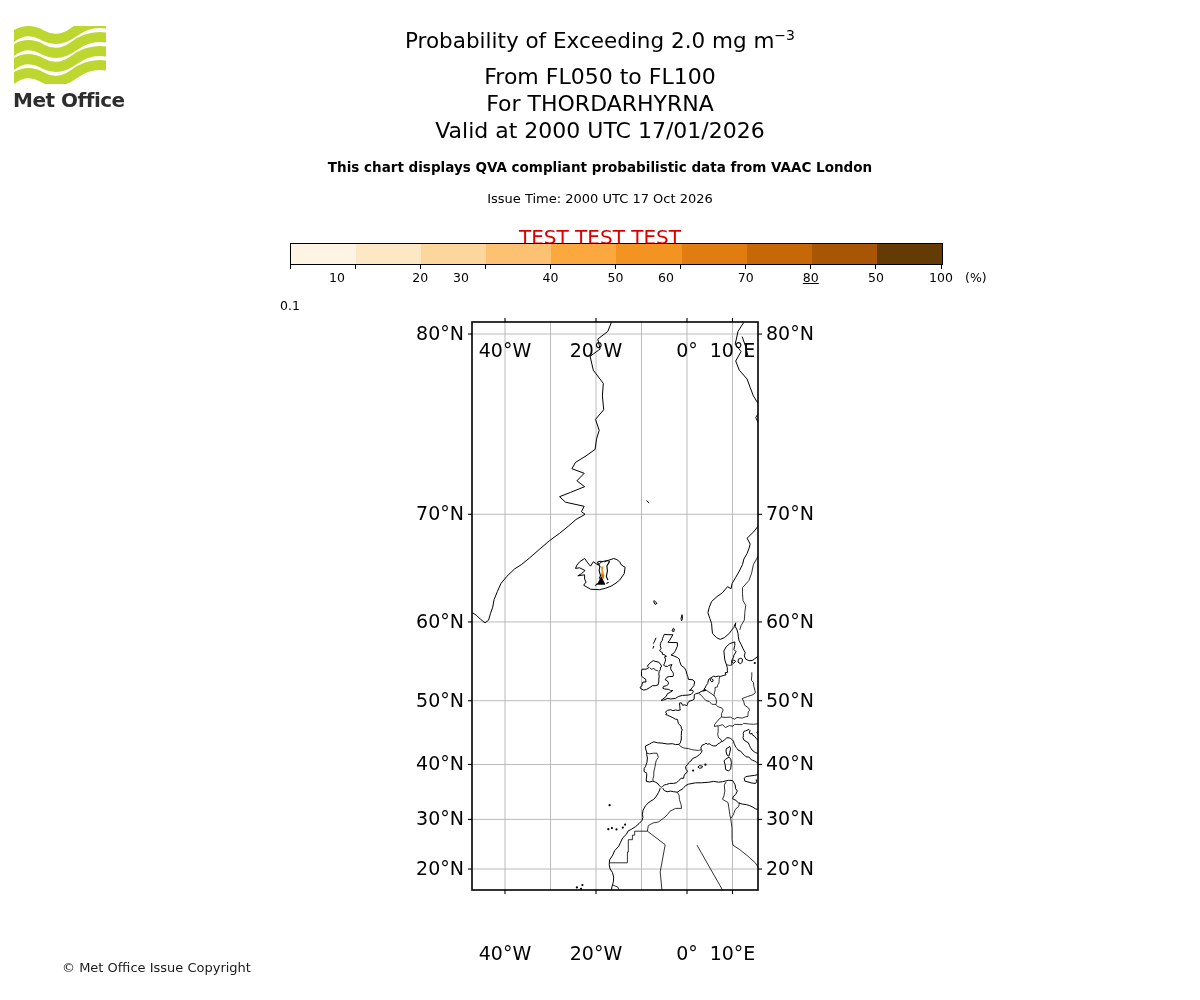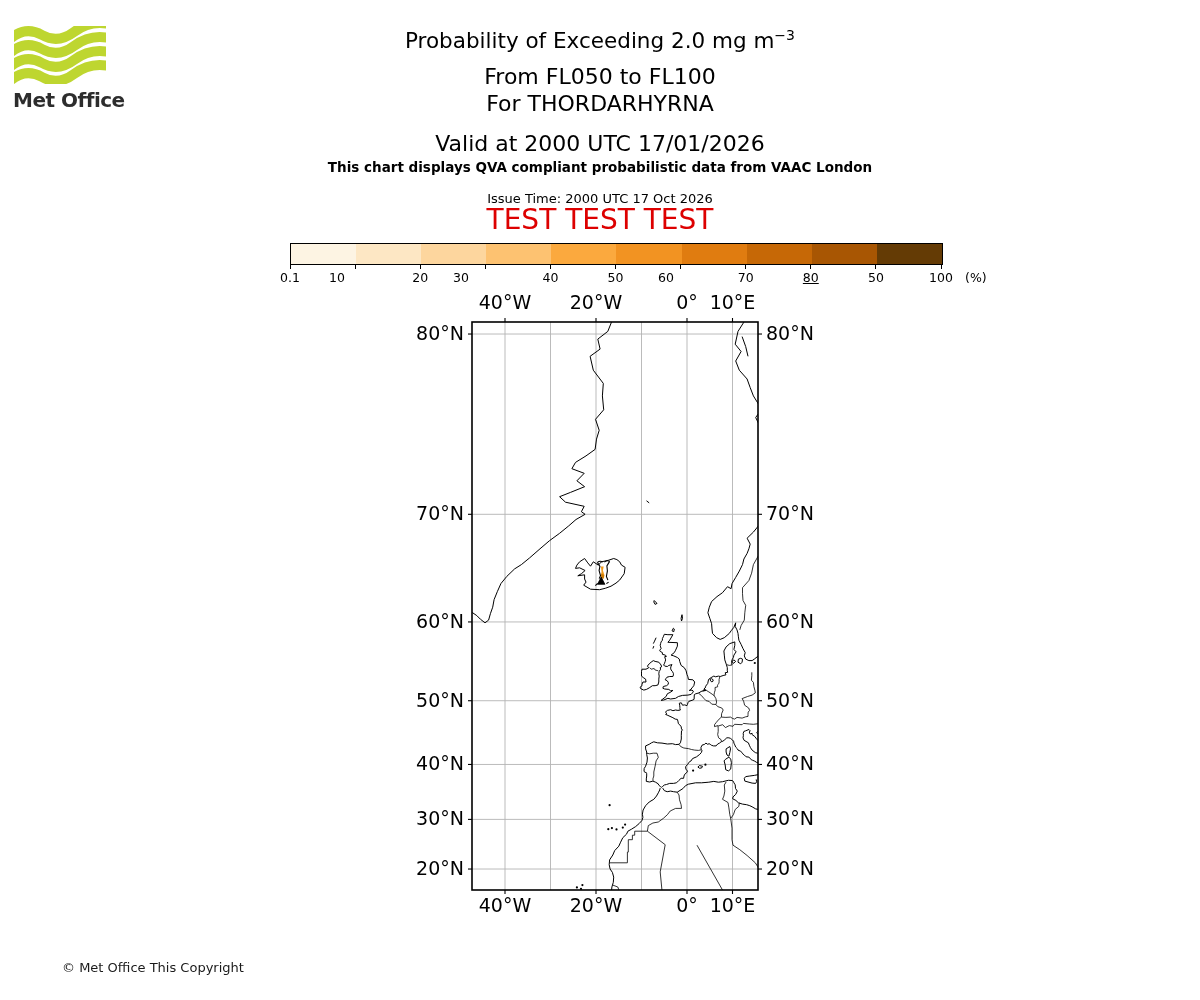--- a/index.html
+++ b/index.html
@@ -4,31 +4,31 @@
 <style>
   html,body{margin:0;padding:0;background:#fff;}
   body{width:1200px;height:1000px;position:relative;font-family:"DejaVu Sans",sans-serif;color:#000;overflow:hidden;}
   .abs{position:absolute;}
   .ctr{left:0;width:1200px;text-align:center;}
   #title-main{top:27px;font-size:21.5px;}
   #title-main sup{font-size:14px;}
   .subtitle{font-size:22px;}
   #sub-fl{top:64px;}
   #sub-volcano{top:91px;}
-  #sub-valid{top:131px;}
+  #sub-valid{top:118px;}
   #qva-note{top:159px;font-size:13.5px;font-weight:bold;}
   #issue-time{top:191px;font-size:13px;}
-  #test-banner{top:203px;font-size:28px;}
+  #test-banner{top:225px;font-size:20px;}
   #colorbar{left:290px;top:243px;width:651px;height:20px;display:flex;border:1px solid #000;box-sizing:content-box;}
   #colorbar .seg{flex:1 1 auto;height:100%;}
   .cb-tick{position:absolute;width:1px;height:4px;background:#000;top:265px;}
   .cb-label{position:absolute;top:270px;width:44px;text-align:center;font-size:12.5px;}
   #cb-unit{left:965px;top:270px;width:40px;font-size:12.5px;}
   .axis-label{position:absolute;font-size:19px;white-space:nowrap;}
-  .axis-label.h{width:90px;text-align:center;}
+  .axis-label.h{width:90px;text-align:center;margin-top:48px;}
   .axis-label.left{width:70px;text-align:right;}
   .axis-label.right{width:70px;text-align:left;}
   #map-svg{left:0;top:0;}
   #logo{left:14px;top:26px;}
   #logo-text{left:13px;top:88px;font-size:20px;font-weight:bold;color:#2d2d2d;letter-spacing:-0.5px;}
   #copyright{left:62px;top:960px;font-size:13px;color:#1a1a1a;}
 </style>
 </head>
 <body>
 
@@ -69,21 +69,21 @@
     <div class="cb-tick" style="left: 484.8px;"></div>
     <div class="cb-tick" style="left: 549.9px;"></div>
     <div class="cb-tick" style="left: 615px;"></div>
     <div class="cb-tick" style="left: 680.1px;"></div>
     <div class="cb-tick" style="left: 745.2px;"></div>
     <div class="cb-tick" style="left: 810.3px;"></div>
     <div class="cb-tick" style="left: 875.4px;"></div>
     <div class="cb-tick" style="left: 940.5px;"></div>
   </div>
 <div id="cb-labels">
-    <div class="cb-label" style="left: 268px;">0.1</div>
+    <div class="cb-label" style="left: 268px; margin-top: 28px;">0.1</div>
     <div class="cb-label" style="left: 315px;">10</div>
     <div class="cb-label" style="left: 398.2px;">20</div>
     <div class="cb-label" style="left: 439px;">30</div>
     <div class="cb-label" style="left: 528.4px;">40</div>
     <div class="cb-label" style="left: 593.5px;">50</div>
     <div class="cb-label" style="left: 644px;">60</div>
     <div class="cb-label" style="left: 723.7px;">70</div>
     <div class="cb-label" style="left: 788.8px; text-decoration: underline;">80</div>
     <div class="cb-label" style="left: 853.9px;">50</div>
     <div class="cb-label" style="left: 919px;">100</div>
@@ -235,13 +235,13 @@
     <div class="axis-label left" style="left: 394px; top: 688.722px;">50°N</div>
     <div class="axis-label right" style="left: 766px; top: 688.722px;">50°N</div>
     <div class="axis-label left" style="left: 394px; top: 752.457px;">40°N</div>
     <div class="axis-label right" style="left: 766px; top: 752.457px;">40°N</div>
     <div class="axis-label left" style="left: 394px; top: 807.402px;">30°N</div>
     <div class="axis-label right" style="left: 766px; top: 807.402px;">30°N</div>
     <div class="axis-label left" style="left: 394px; top: 857.029px;">20°N</div>
     <div class="axis-label right" style="left: 766px; top: 857.029px;">20°N</div>
   </div>
 
-<div id="copyright" class="abs">© Met Office This Copyright</div>
+<div id="copyright" class="abs">© Met Office Issue Copyright</div>
 
 </body></html>

